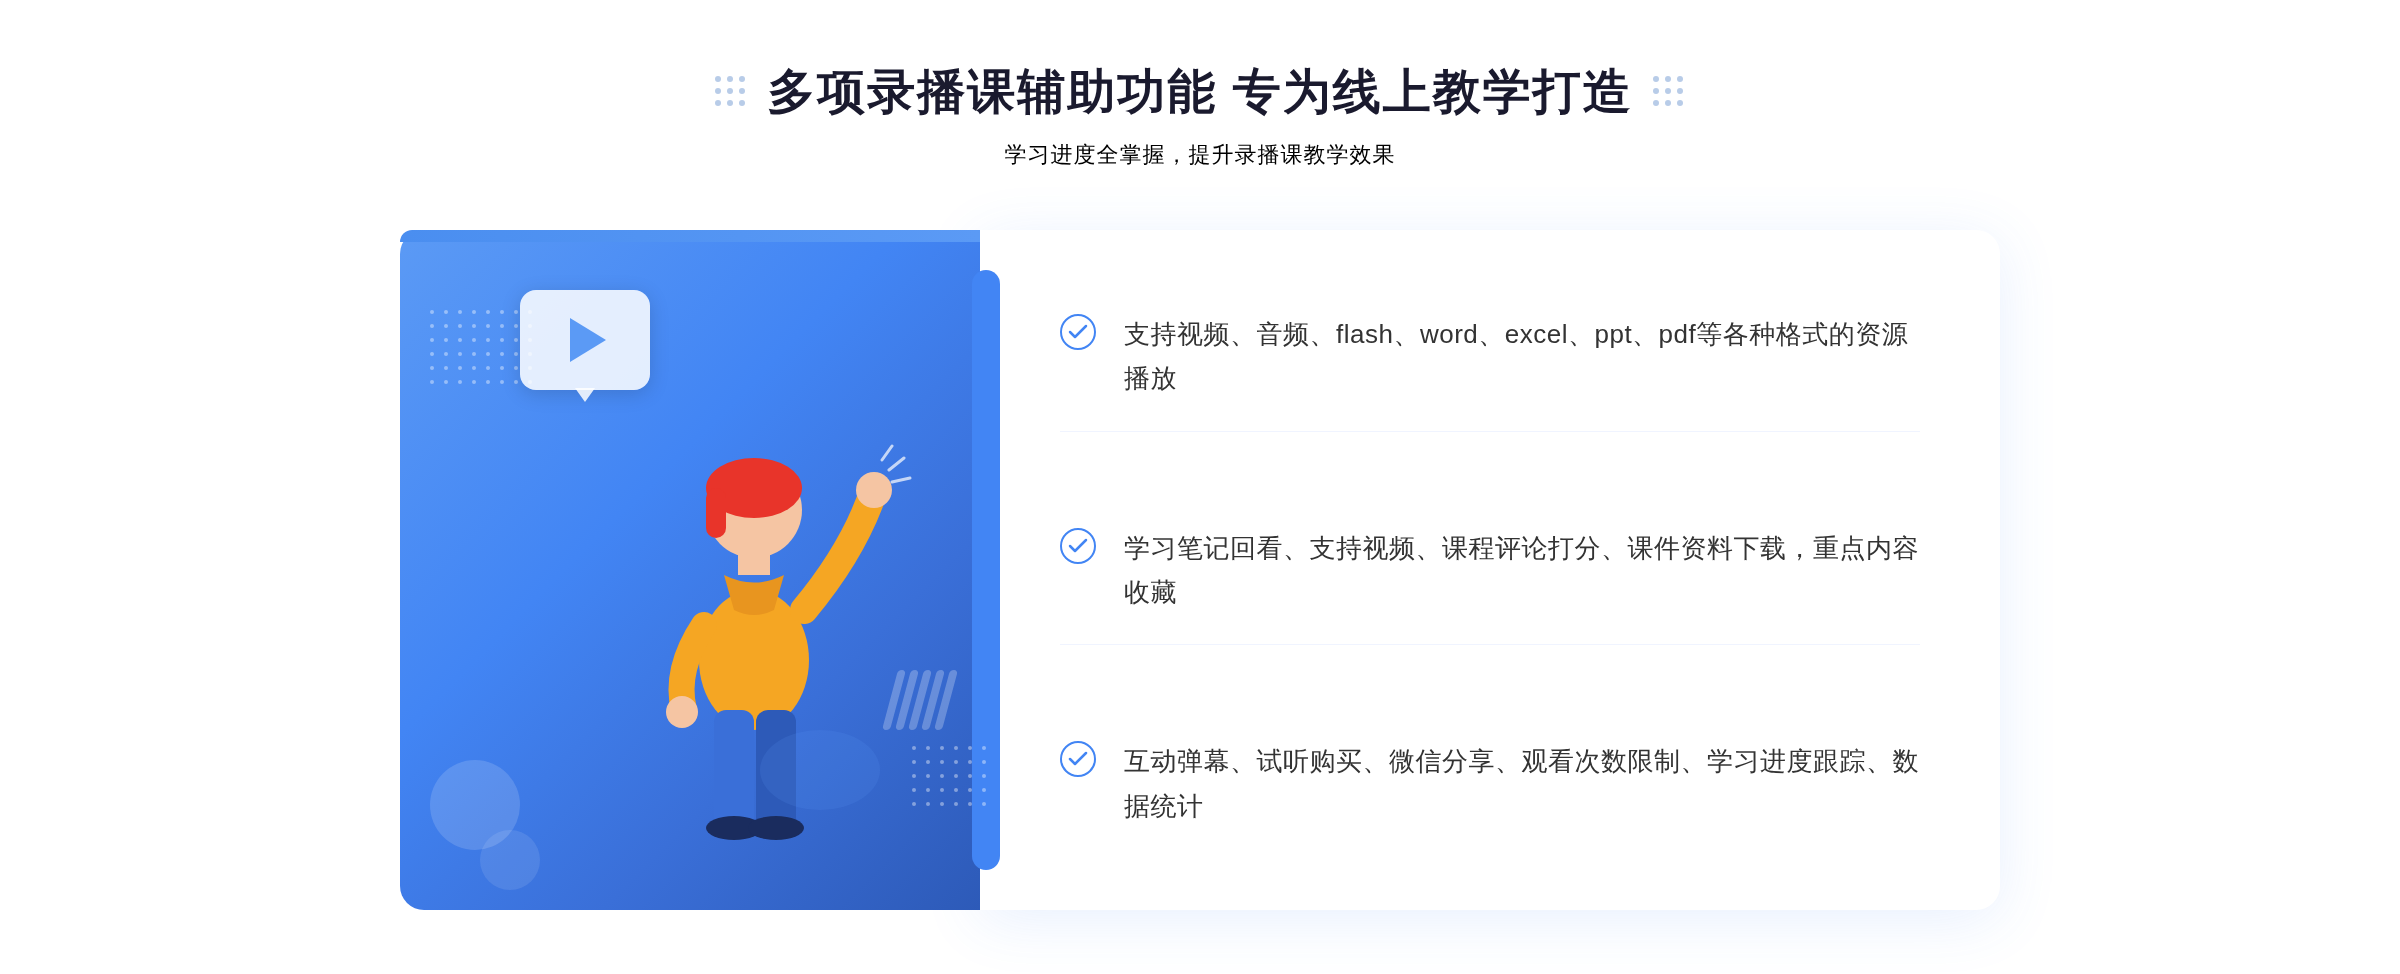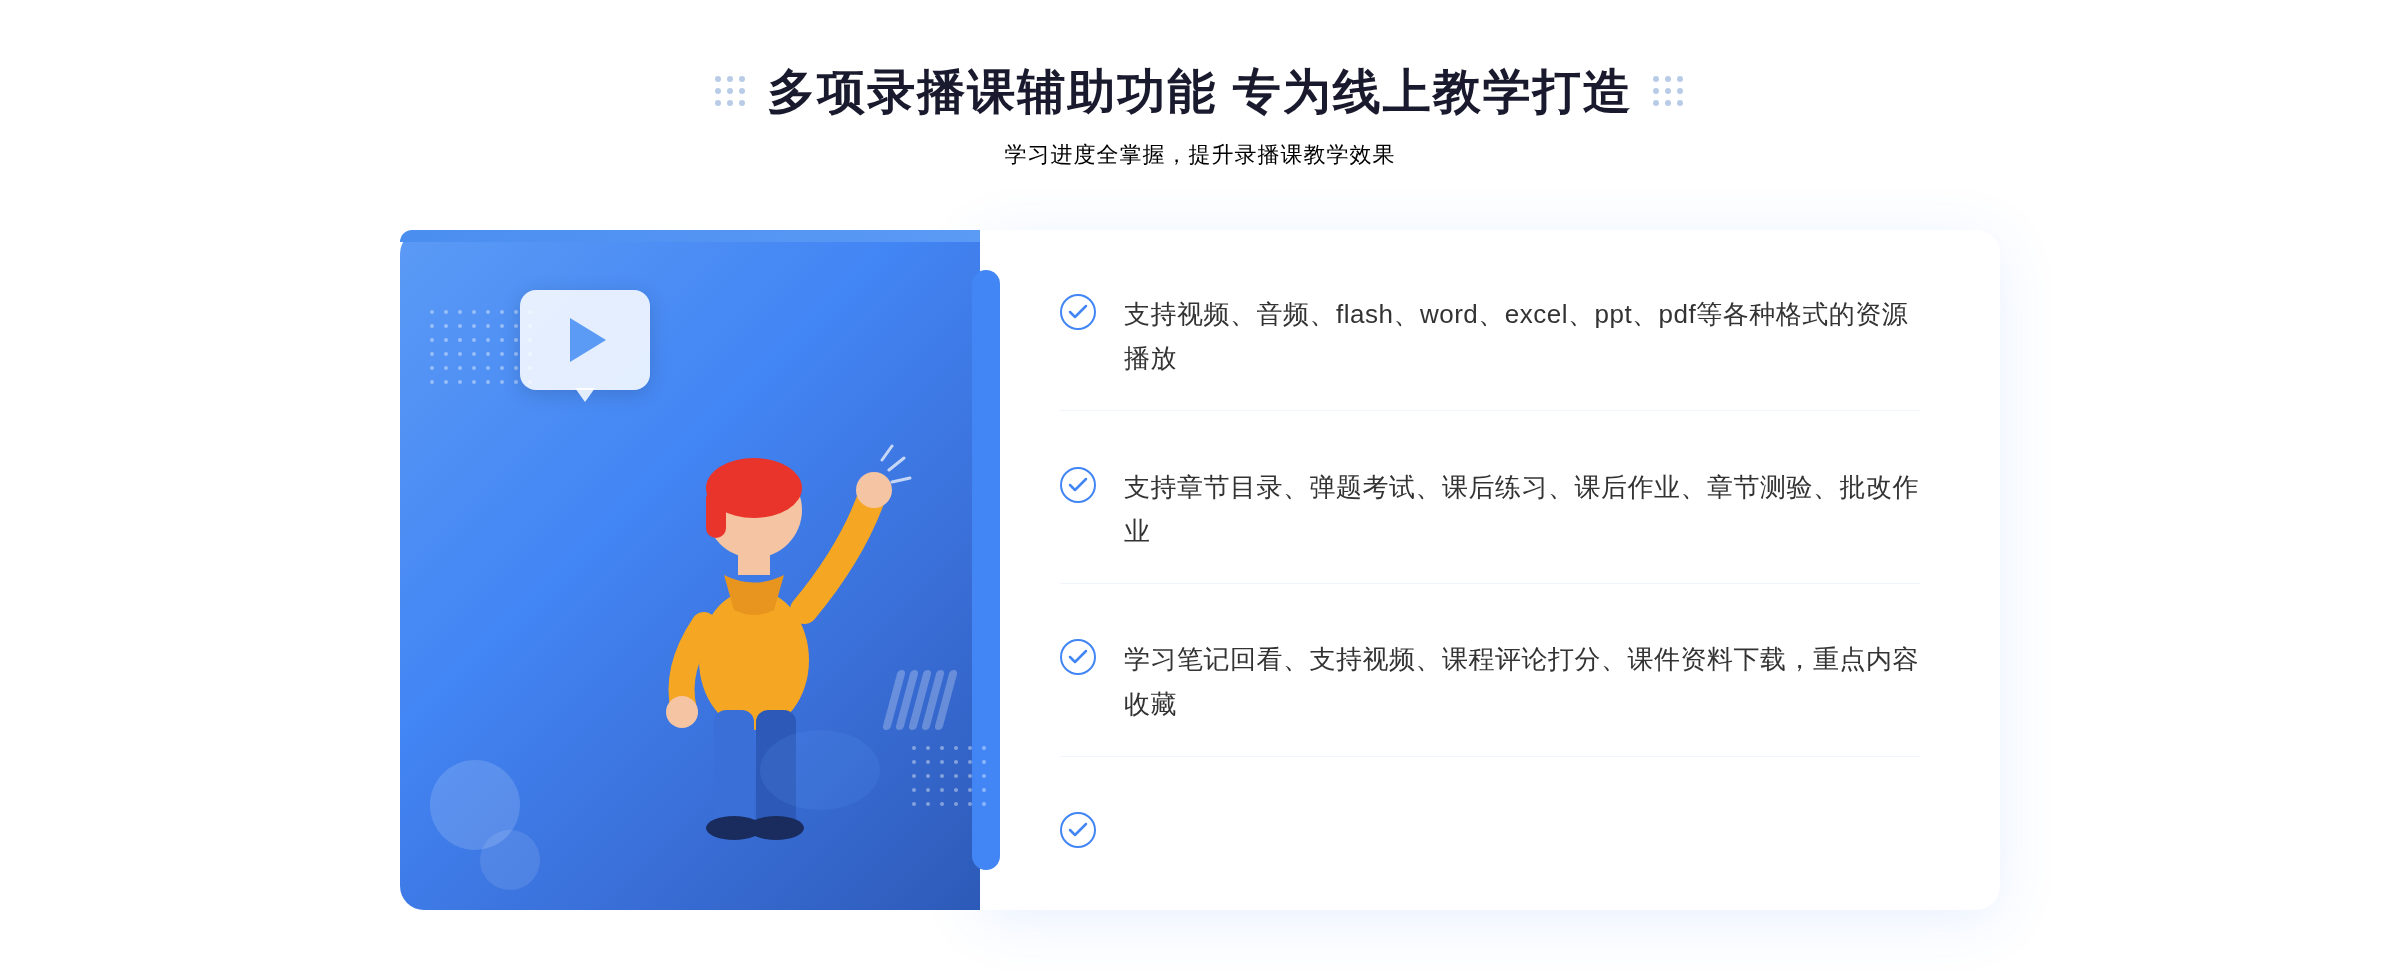--- a/index.html
+++ b/index.html
@@ -484,40 +484,34 @@
     <div class="features-panel">
 
       <div class="feature-item">
         <svg class="check-icon" viewBox="0 0 36 36" fill="none" xmlns="http://www.w3.org/2000/svg">
           <circle cx="18" cy="18" r="17" stroke="#4285f4" stroke-width="2"></circle>
           <path d="M10 18 L15 23 L26 12" stroke="#4285f4" stroke-width="2.5" stroke-linecap="round" stroke-linejoin="round"></path>
         </svg>
         <span class="feature-text">支持视频、音频、flash、word、excel、ppt、pdf等各种格式的资源播放</span>
       </div>
 
-      <div class="feature-item">
-        <svg class="check-icon" viewBox="0 0 36 36" fill="none" xmlns="http://www.w3.org/2000/svg">
-          <circle cx="18" cy="18" r="17" stroke="#4285f4" stroke-width="2"></circle>
-          <path d="M10 18 L15 23 L26 12" stroke="#4285f4" stroke-width="2.5" stroke-linecap="round" stroke-linejoin="round"></path>
-        </svg>
-        <span class="feature-text">支持章节目录、弹题考试、课后练习、课后作业、章节测验、批改作业</span>
-      </div>
 
       <div class="feature-item">
         <svg class="check-icon" viewBox="0 0 36 36" fill="none" xmlns="http://www.w3.org/2000/svg">
           <circle cx="18" cy="18" r="17" stroke="#4285f4" stroke-width="2"></circle>
           <path d="M10 18 L15 23 L26 12" stroke="#4285f4" stroke-width="2.5" stroke-linecap="round" stroke-linejoin="round"></path>
         </svg>
         <span class="feature-text">学习笔记回看、支持视频、课程评论打分、课件资料下载，重点内容收藏</span>
       </div>
 
       <div class="feature-item">
         <svg class="check-icon" viewBox="0 0 36 36" fill="none" xmlns="http://www.w3.org/2000/svg">
           <circle cx="18" cy="18" r="17" stroke="#4285f4" stroke-width="2"></circle>
           <path d="M10 18 L15 23 L26 12" stroke="#4285f4" stroke-width="2.5" stroke-linecap="round" stroke-linejoin="round"></path>
         </svg>
+        <span class="feature-text">互动弹幕、试听购买、微信分享、观看次数限制、学习进度跟踪、数据统计</span>
       </div>
 
     </div>
 
   </div>
 
 </div>
 
 </body></html>

